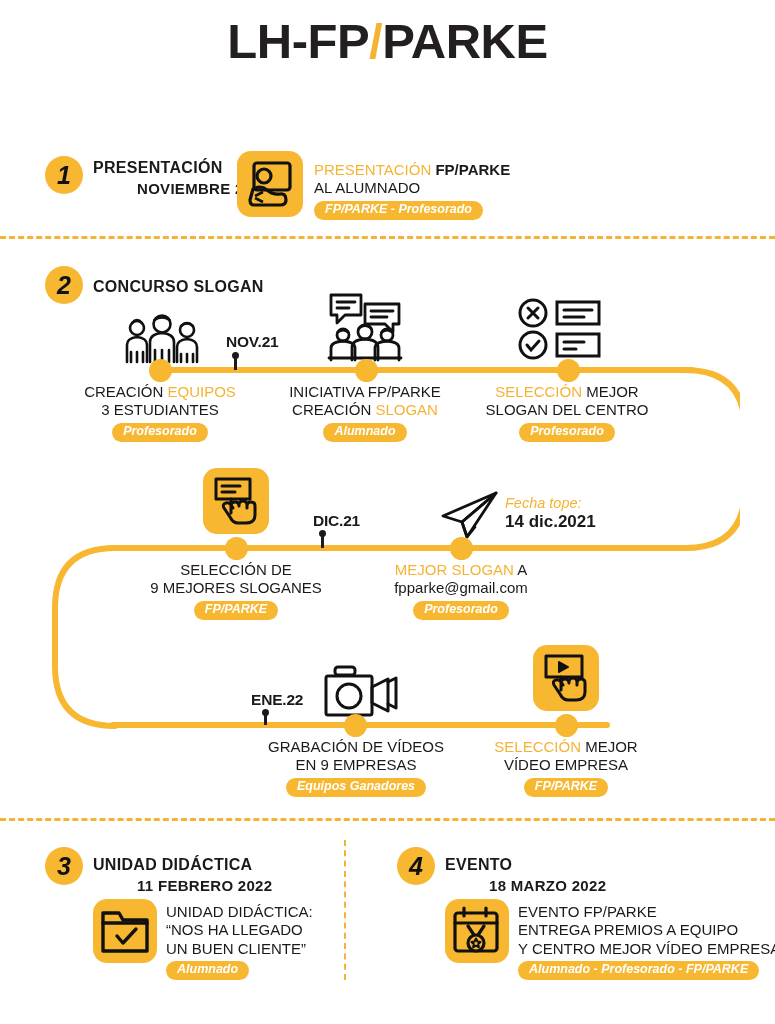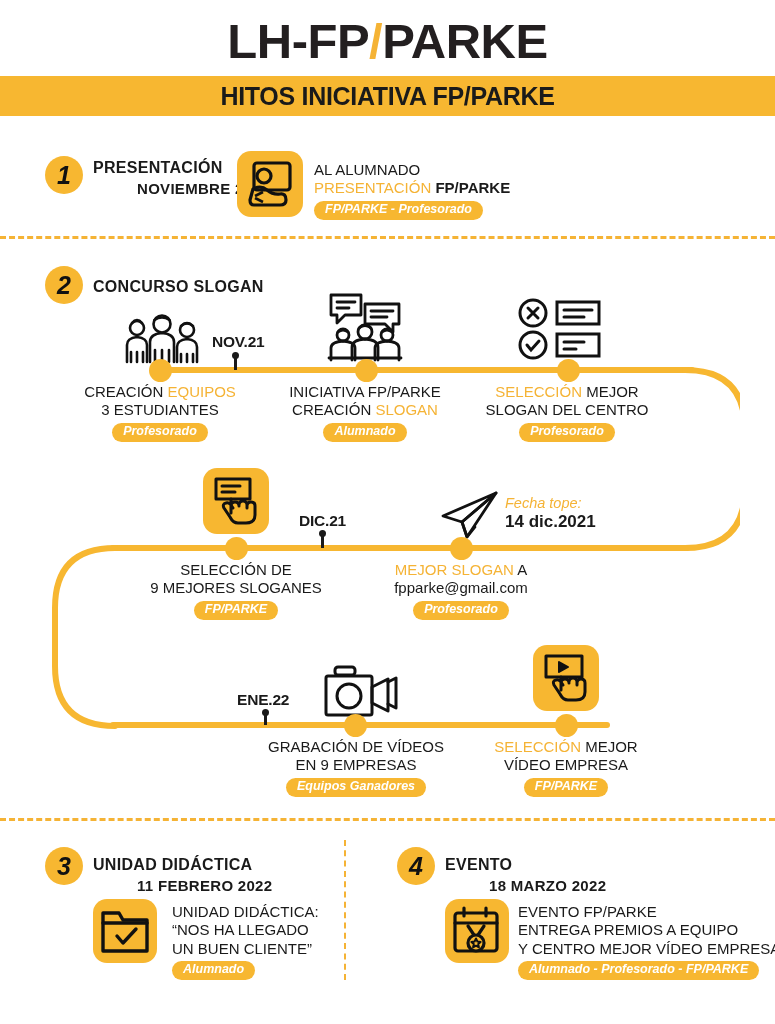--- a/index.html
+++ b/index.html
@@ -75,59 +75,56 @@
 
   
   .tl-line { position: absolute; background: #f7b731; height: 6px; border-radius: 3px; }
   .tl-dot {
     position: absolute; width: 23px; height: 23px; border-radius: 50%;
     background: #f7b731;
   }
   .tl-curve { position: absolute; }
   .date-tag {
     position: absolute; font-size: 15.5px; font-weight: bold; color: #1a1a1a;
-    letter-spacing: -0.2px; white-space: nowrap;
+    letter-spacing: -0.2px; white-space: nowrap; margin-left: 14px;
   }
   .date-stem { position: absolute; width: 2.5px; background: #1a1a1a; }
   .date-stem-dot {
     position: absolute; width: 7px; height: 7px; border-radius: 50%; background: #1a1a1a;
   }
   .deadline { position: absolute; white-space: nowrap; line-height: 1.15; }
   .deadline .dl-lab { font-size: 14.5px; font-style: italic; color: #f5b335; display: block; }
   .deadline .dl-val { font-size: 17px; font-weight: bold; color: #1a1a1a; display: block; }
 </style>
 </head>
 <body>
 
 <div id="page">
 
   <div class="title-main">
     <span>LH-FP</span><span class="slash">/</span><span>PARKE</span>
   </div>
-  <div class="banner">
-    <span class="banner-text">HITOS INICIATIVA FP/PARKE</span>
-  </div>
 
   <div class="step-badge" style="left:45px; top:156px;">
     <span>1</span>
   </div>
   <div class="step-title" style="left:93px; top:158px;">PRESENTACIÓN</div>
   <div class="step-sub" style="left:93px; top:180px;">NOVIEMBRE 2021</div>
 
   <div class="icon-tile" style="left:237px; top:151px; width:66px; height:66px;">
     <svg width="52" height="52" viewBox="0 0 52 52">
       <rect x="10" y="5" width="36" height="27" rx="3" fill="none" stroke="#111" stroke-width="3.2"></rect>
       <circle cx="20" cy="18" r="7" fill="none" stroke="#111" stroke-width="3.2"></circle>
       <path d="M9 31 q8 -4 14 1 q6 5 13 4 q6 -1 6 6 q0 5 -6 5 l-26 0 q-4 0 -4 -5 z" fill="none" stroke="#111" stroke-width="3.2" stroke-linejoin="round"></path>
       <path d="M11 38 l8 -4 M11 40 l8 4" fill="none" stroke="#111" stroke-width="2.6"></path>
     </svg>
   </div>
   <div class="txtblock" style="left:314px; top:161px;">
+    <span class="l"><span class="hl">PRESENTACIÓN</span><span style="font-weight:bold"> FP/PARKE</span></span>
     <span class="l">AL ALUMNADO</span>
-    <span class="l"><span class="hl">PRESENTACIÓN</span><span style="font-weight:bold"> FP/PARKE</span></span>
     <span class="pill">FP/PARKE - Profesorado</span>
   </div>
 
   <div class="hdash" style="top:236px;"></div>
 
   <div class="step-badge" style="left:45px; top:266px;">
     <span>2</span>
   </div>
   <div class="step-title" style="left:93px; top:277px;">CONCURSO SLOGAN</div>
 
@@ -298,21 +295,21 @@
 
   <div class="icon-tile" style="left:93px; top:899px; width:64px; height:64px;">
     <svg width="50" height="48" viewBox="0 0 50 48">
       <g fill="none" stroke="#111" stroke-width="3.4" stroke-linecap="round" stroke-linejoin="round">
         <path d="M3 44 l0 -38 l16 0 l4 7 l24 0 l0 31 z"></path>
         <path d="M3 16 l44 0"></path>
         <path d="M17 29 l6 7 l13 -14"></path>
       </g>
     </svg>
   </div>
-  <div class="txtblock" style="left:166px; top:903px;margin-left:6px;">
+  <div class="txtblock" style="left:166px; top:903px;">
     <span class="l hl">UNIDAD DIDÁCTICA:</span>
     <span class="l">“NOS HA LLEGADO</span>
     <span class="l">UN BUEN CLIENTE”</span>
     <span class="pill">Alumnado</span>
   </div>
 
   <div class="step-badge" style="left:397px; top:847px;">
     <span>4</span>
   </div>
   <div class="step-title" style="left:445px; top:855px;">EVENTO</div>

